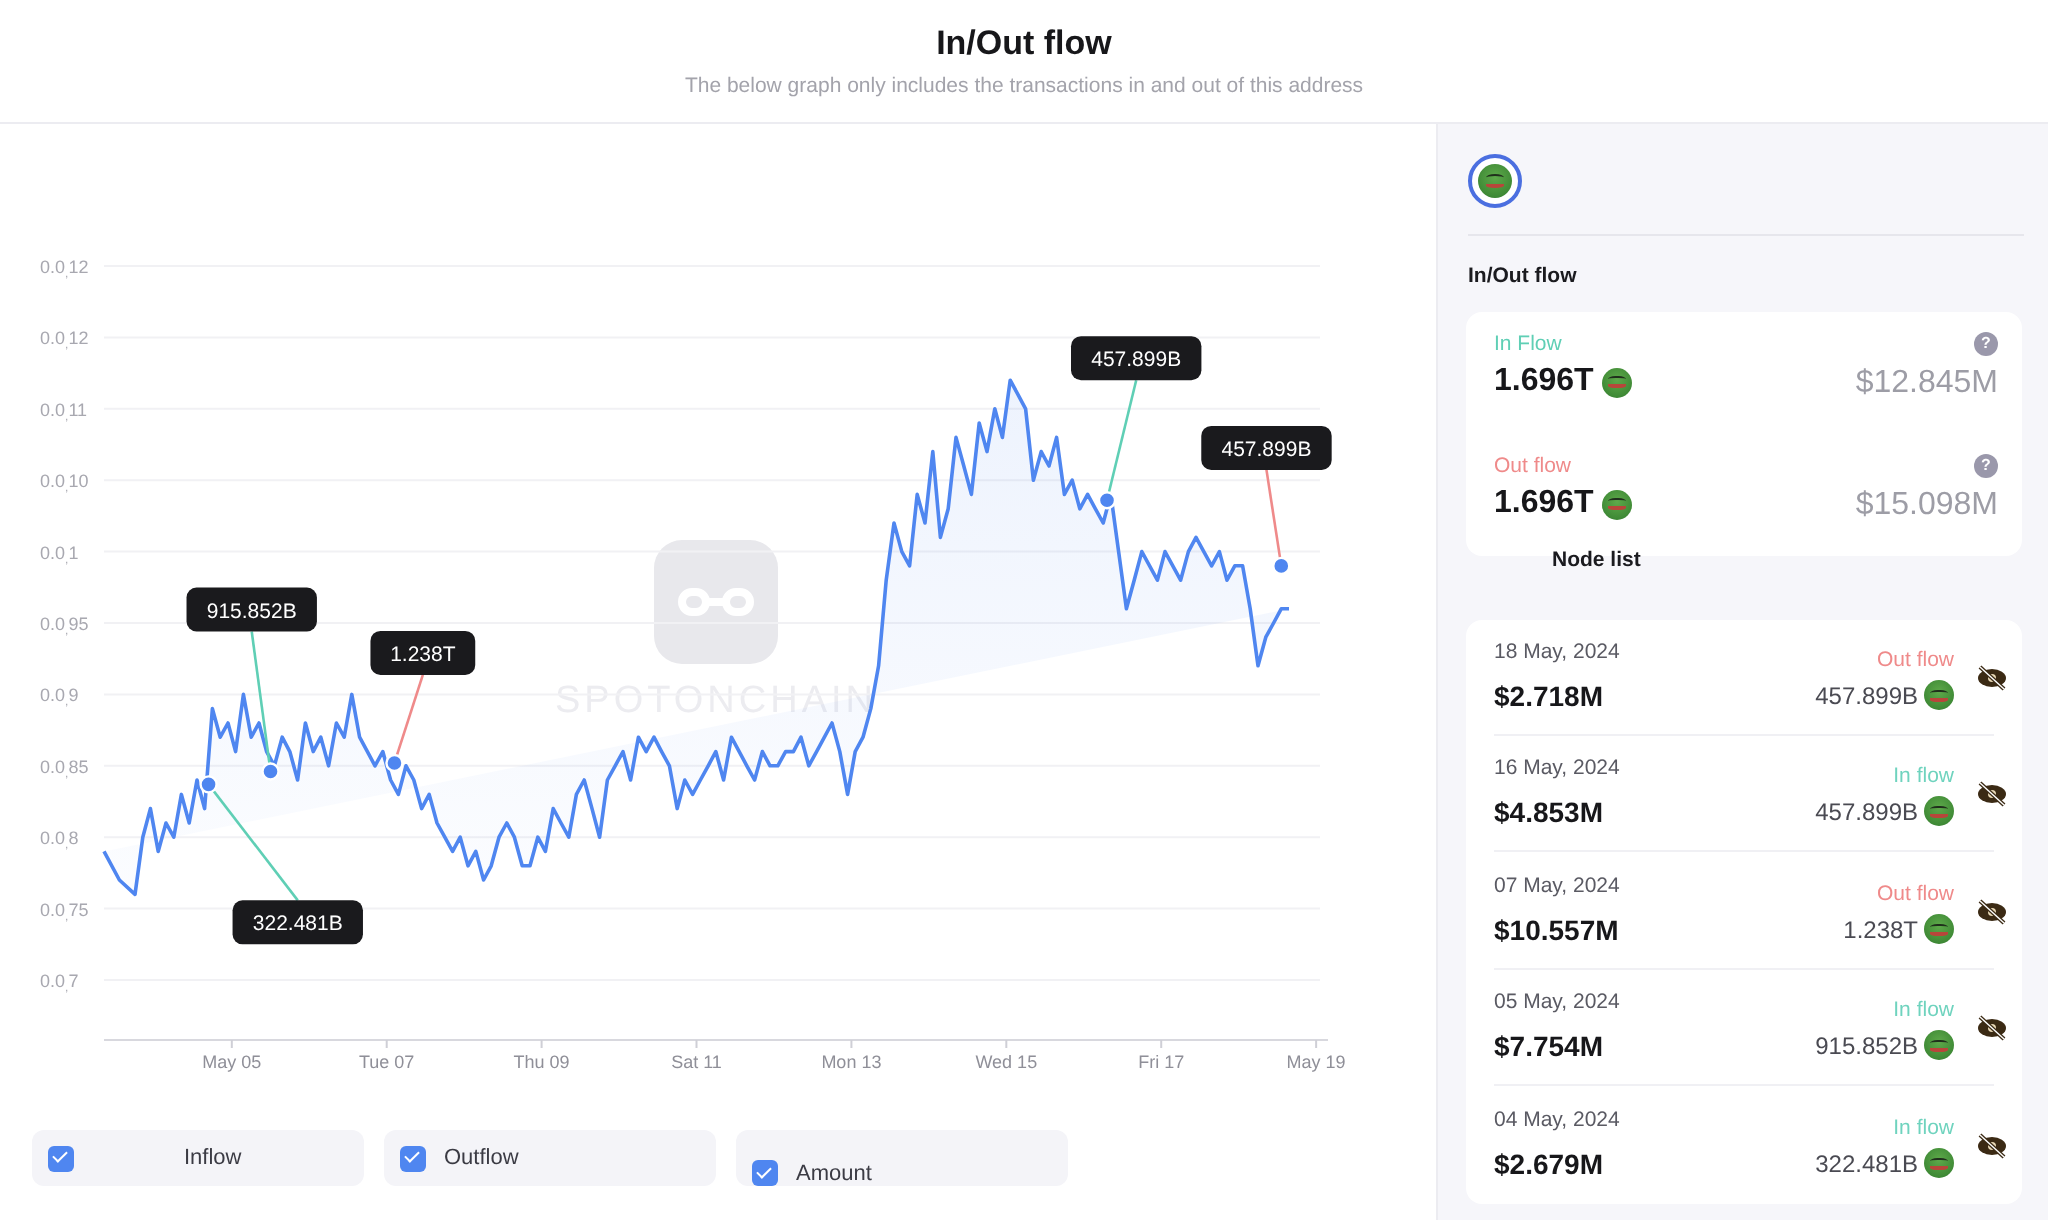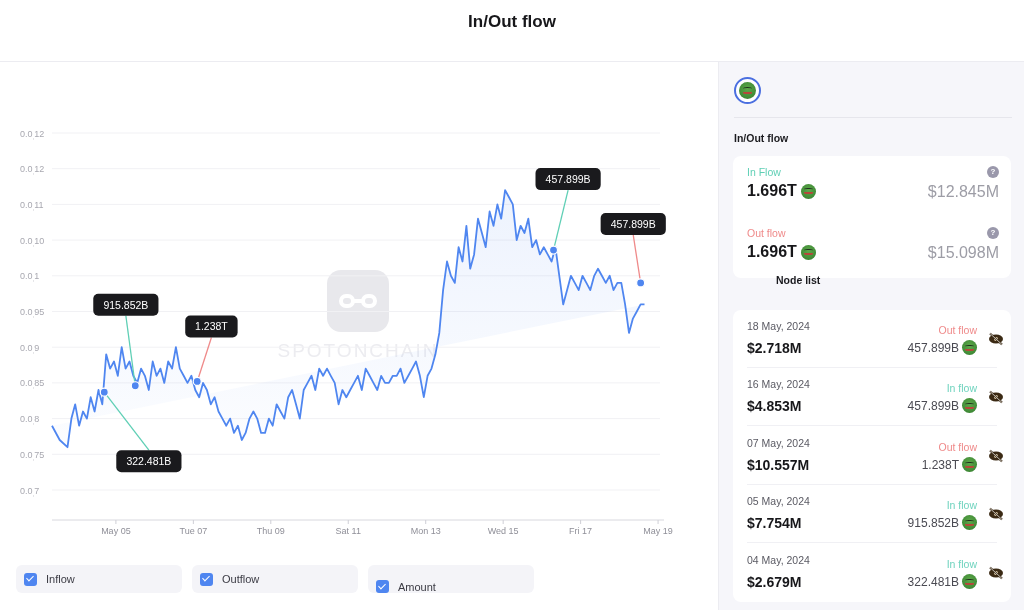--- a/index.html
+++ b/index.html
@@ -47,20 +47,21 @@
   .node-dir.in { color: #6fd3be; } .node-dir.out { color: #ef8a8a; }
   .node-amt { position: absolute; right: 34px; top: 30px; font-size: 12px; color: #4a4a52; display: flex; align-items: center; }
   .node-amt .pepe { width: 15px; height: 15px; margin-left: 3px; }
   .eye-off { position: absolute; right: 6px; top: 22px; width: 18px; height: 14px; }
 </style>
 </head>
 <body>
 
 <div class="header">
   <h1>In/Out flow</h1>
+  <p>The below graph only includes the transactions in and out of this address</p>
 </div>
 
 <div class="chart-area">
   <div class="watermark">
     <div class="wm-logo">
       <div class="ring r1"></div>
         <div class="bar"></div>
         <div class="ring r2"></div>
     </div>
     <div class="wm-text">SPOTONCHAIN</div>
@@ -129,21 +130,21 @@
       <circle cx="553.5031847133758" cy="188.09599999999995" r="4" fill="#4f86f0" stroke="#fff" stroke-width="1.2"></circle>
       <rect x="535.5031847133758" y="106.09599999999995" width="65.2" height="22" rx="5" fill="#1a1a1d"></rect>
       <text x="568.1031847133759" y="121.09599999999995" font-size="10.5" fill="#fff" text-anchor="middle" font-family="Liberation Sans, sans-serif">457.899B</text>
       <line x1="640.6369426751593" y1="220.93999999999997" x2="633.2369426751593" y2="172.93999999999997" stroke="#ef8a8a" stroke-width="1.3"></line>
       <circle cx="640.6369426751593" cy="220.93999999999997" r="4" fill="#4f86f0" stroke="#fff" stroke-width="1.2"></circle>
       <rect x="600.6369426751593" y="150.93999999999997" width="65.2" height="22" rx="5" fill="#1a1a1d"></rect>
       <text x="633.2369426751593" y="165.93999999999997" font-size="10.5" fill="#fff" text-anchor="middle" font-family="Liberation Sans, sans-serif">457.899B</text>
     </svg>
 
   <div class="controls" style="top:503px;">
-    <div class="ctrl" style="left:16px;width:166px;">
+    <div class="ctrl" style="left:16px;width:166px;gap:46px;">
       <span class="checkbox"></span>
       <span>Inflow</span>
     </div>
     <div class="ctrl" style="left:192px;width:166px;">
       <span class="checkbox"></span>
       <span>Outflow</span>
     </div>
     <div class="ctrl" style="left:368px;width:166px;align-items:flex-end;">
       <span class="checkbox"></span>
       <span>Amount</span>

